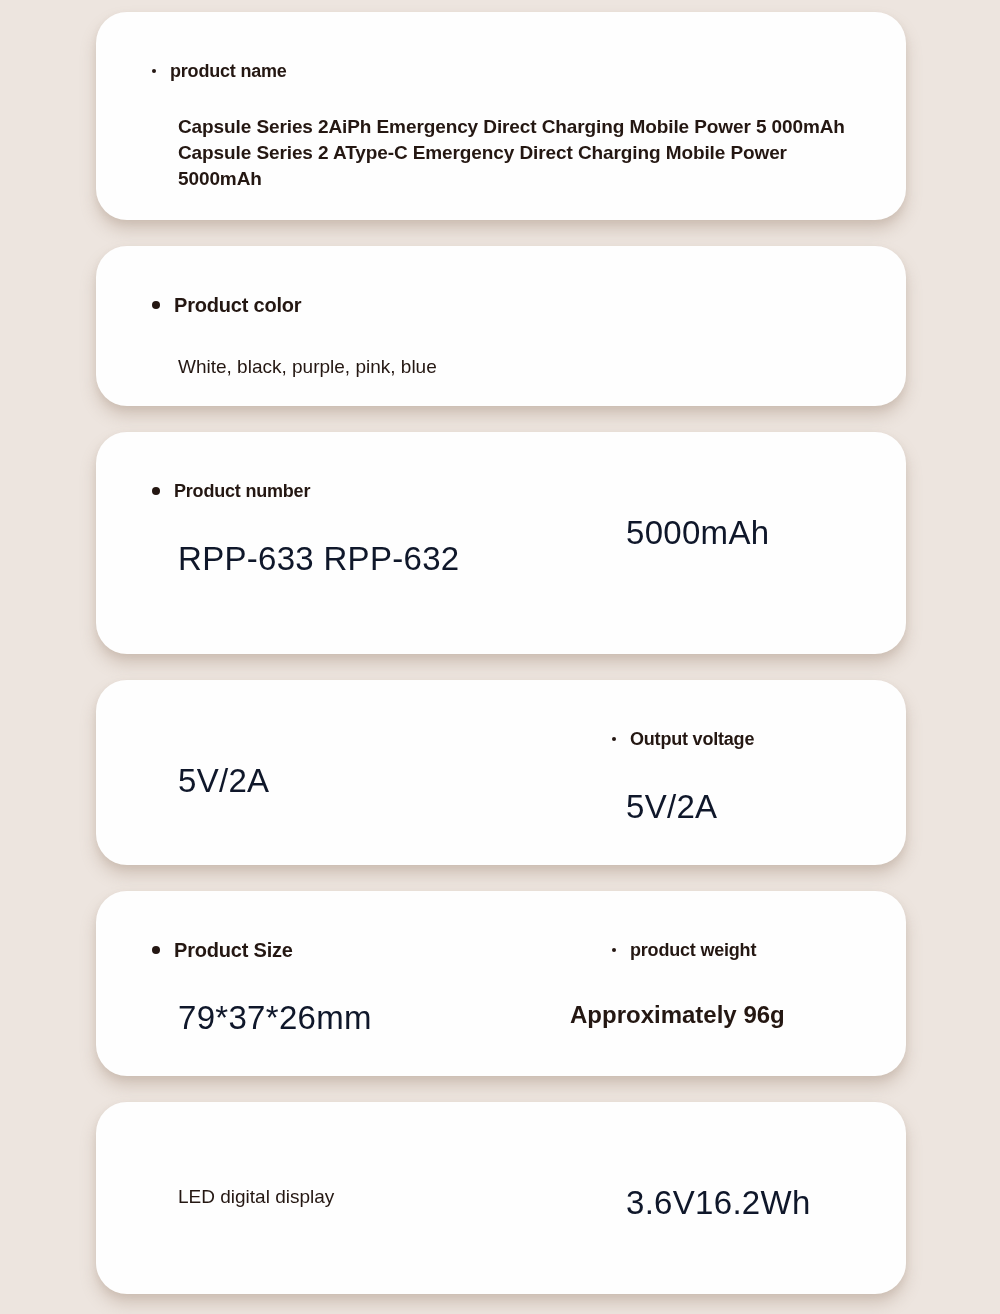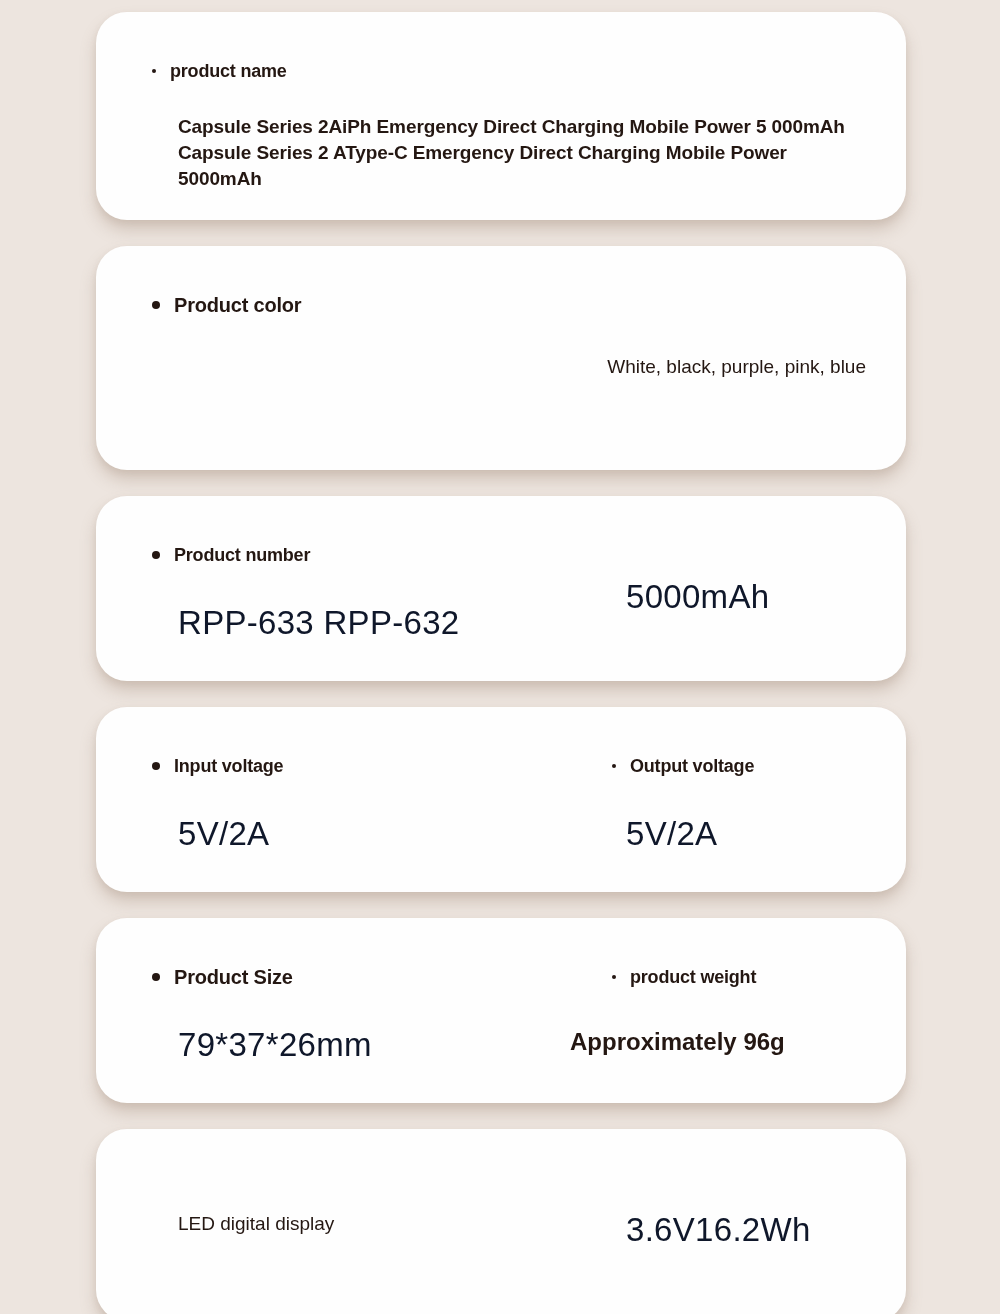--- a/index.html
+++ b/index.html
@@ -20,22 +20,22 @@
   .card {
     box-sizing: border-box;
     width: 810px;
     margin: 0 0 26px 96px;
     background: #fefefe;
     border-radius: 31px;
     box-shadow: 0 10px 16px rgba(150, 122, 104, 0.30), 0 3px 6px rgba(150, 122, 104, 0.12);
     padding: 46px 40px 16px 56px;
   }
   .card-1 { height: 208px; }
-  .card-2 { height: 224px; text-align: right; }
-  .card-3 { height: 185px; }
+  .card-2 { height: 160px; }
+  .card-3 { height: 222px; }
   .card-4 { height: 185px; }
   .card-5 { height: 185px; }
   .card-6 { height: 192px; margin-bottom: 0; }
 
   .two-col { display: flex; }
   .col-left  { flex: 0 0 448px; }
   .col-right { flex: 1 1 auto; }
 
   .label-row {
     display: flex;
@@ -124,24 +124,20 @@
       </div>
       <div class="value big">RPP-633 RPP-632</div>
     </div>
     <div class="col-right">
       <div class="value big">5000mAh</div>
     </div>
   </section>
 
   <section class="card card-4 two-col">
     <div class="col-left">
-      <div class="label-row">
-        <span class="bullet lg"></span>
-        <span class="label">Input voltage</span>
-      </div>
       <div class="value big">5V/2A</div>
     </div>
     <div class="col-right">
       <div class="label-row ml12">
         <span class="bullet sm"></span>
         <span class="label">Output voltage</span>
       </div>
       <div class="value big">5V/2A</div>
     </div>
   </section>

